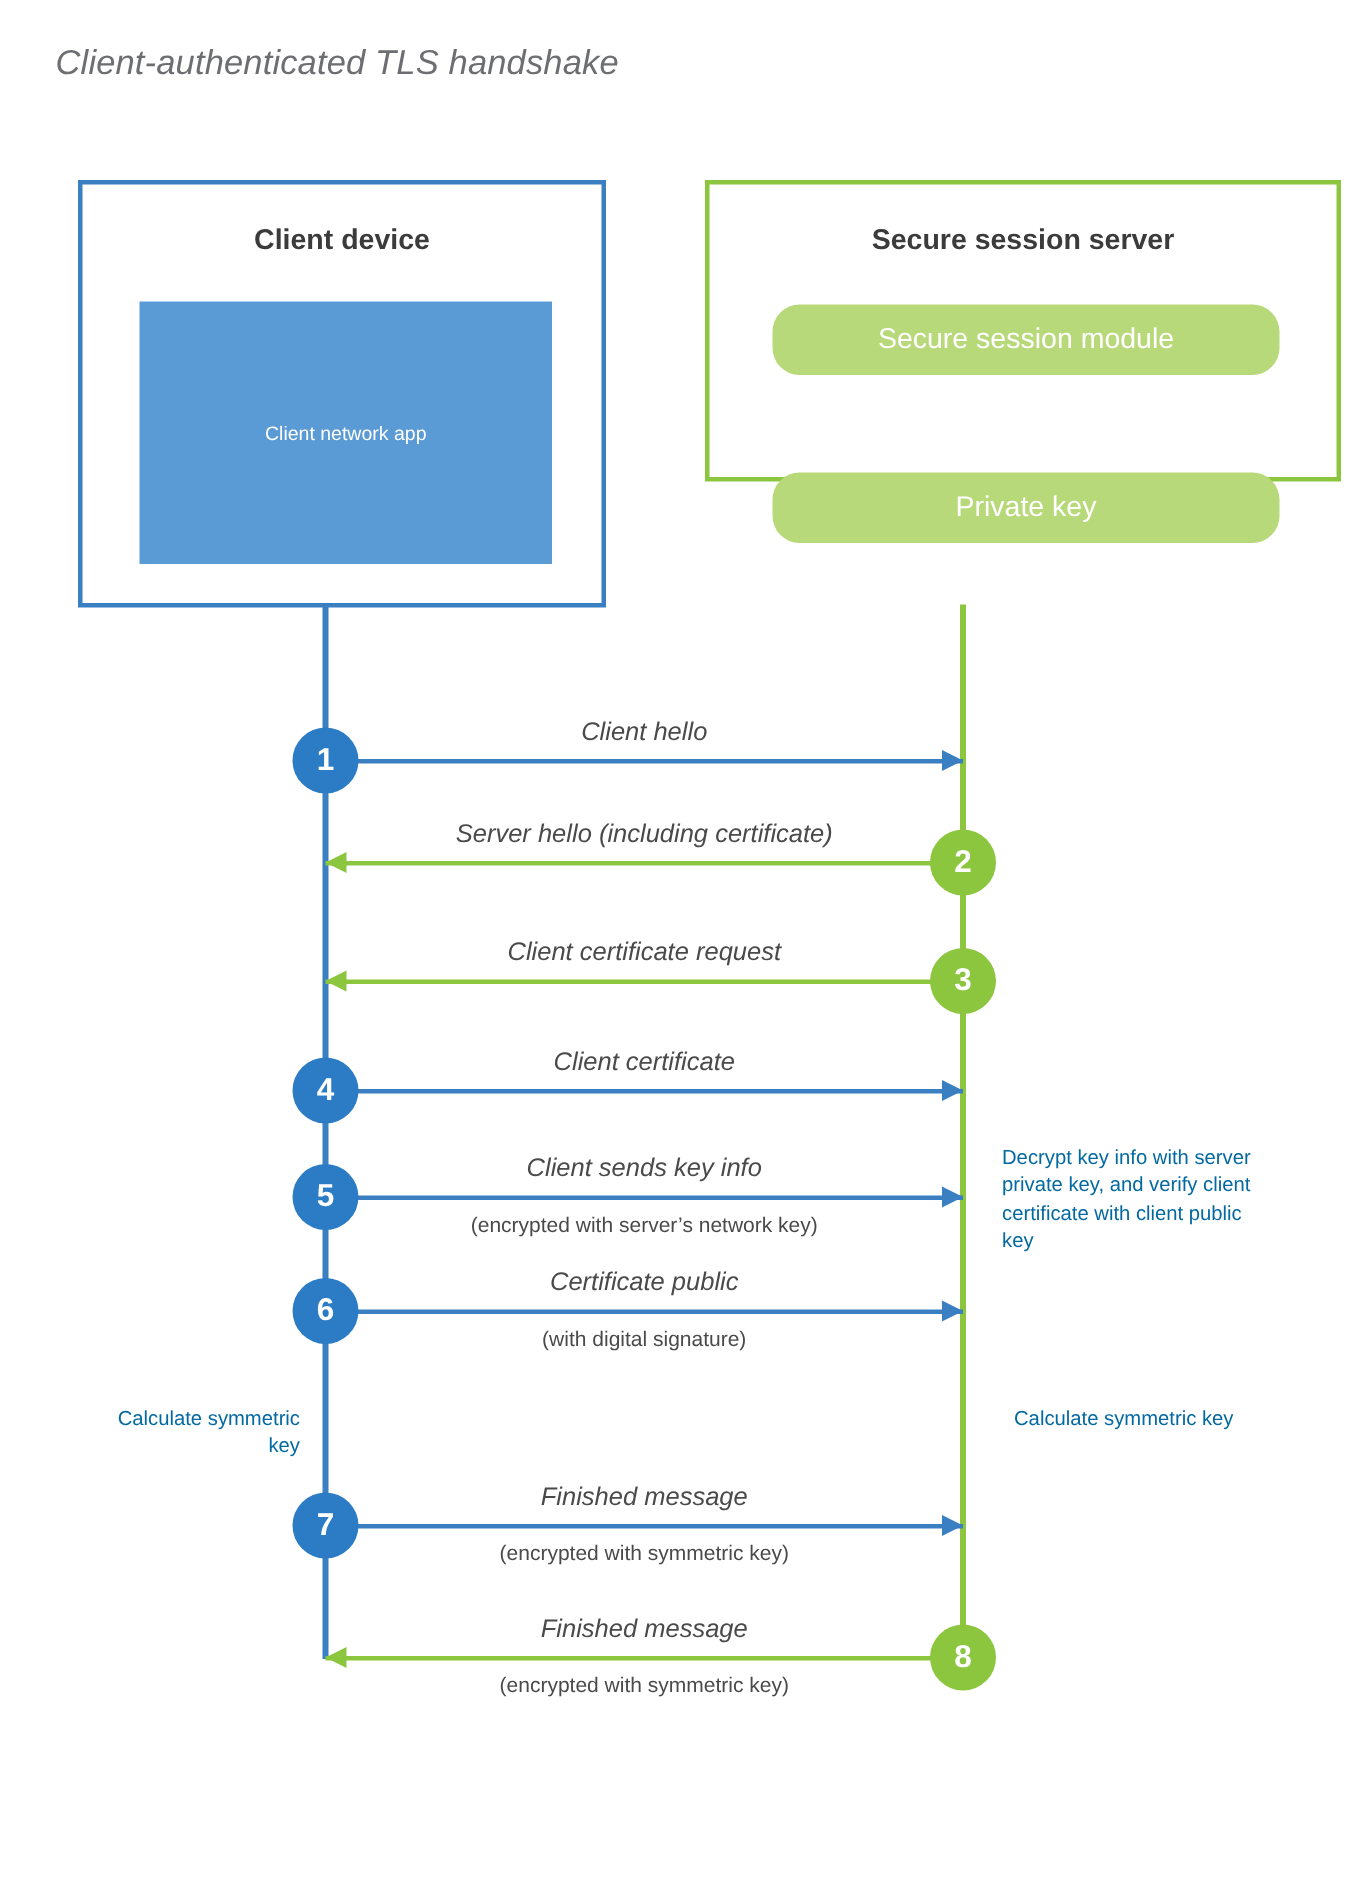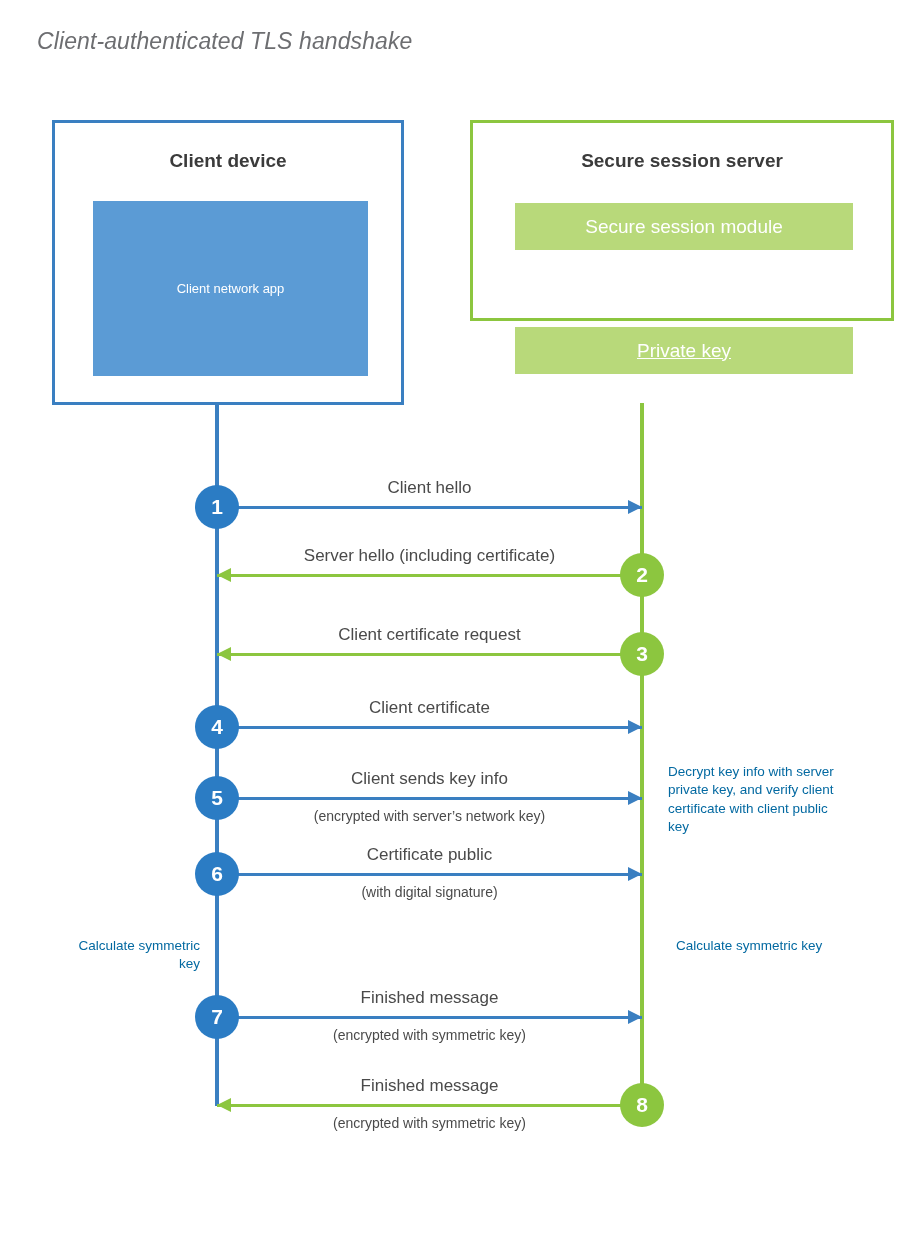--- a/index.html
+++ b/index.html
@@ -88,24 +88,25 @@
     position: absolute;
     left: 42px;
     width: 338px;
     height: 47px;
     background: #b8d97a;
     display: flex;
     align-items: center;
     justify-content: center;
     color: #ffffff;
     font-size: 19px;
+    border-radius: 18px;
   }
   #server-bar-0 { top: 80px; }
   #server-bar-1 { top: 143px; }
-  #server-bar-2 { top: 204px; text-decoration: underline; }
+  #server-bar-2 { top: 192px; }
 
   
   .lifeline {
     position: absolute;
     width: 4px;
   }
   #client-lifeline {
     left: 215px;
     top: 403px;
     height: 703px;
@@ -176,20 +177,21 @@
 
   .msg-label {
     position: absolute;
     left: 217px;
     width: 425px;
     text-align: center;
     font-size: 17px;
     color: #4a4a4a;
     top: -29px;
     white-space: nowrap;
+    font-style: italic;
   }
   .msg-sublabel {
     position: absolute;
     left: 217px;
     width: 425px;
     text-align: center;
     font-size: 14px;
     color: #4a4a4a;
     top: 10px;
     white-space: nowrap;

